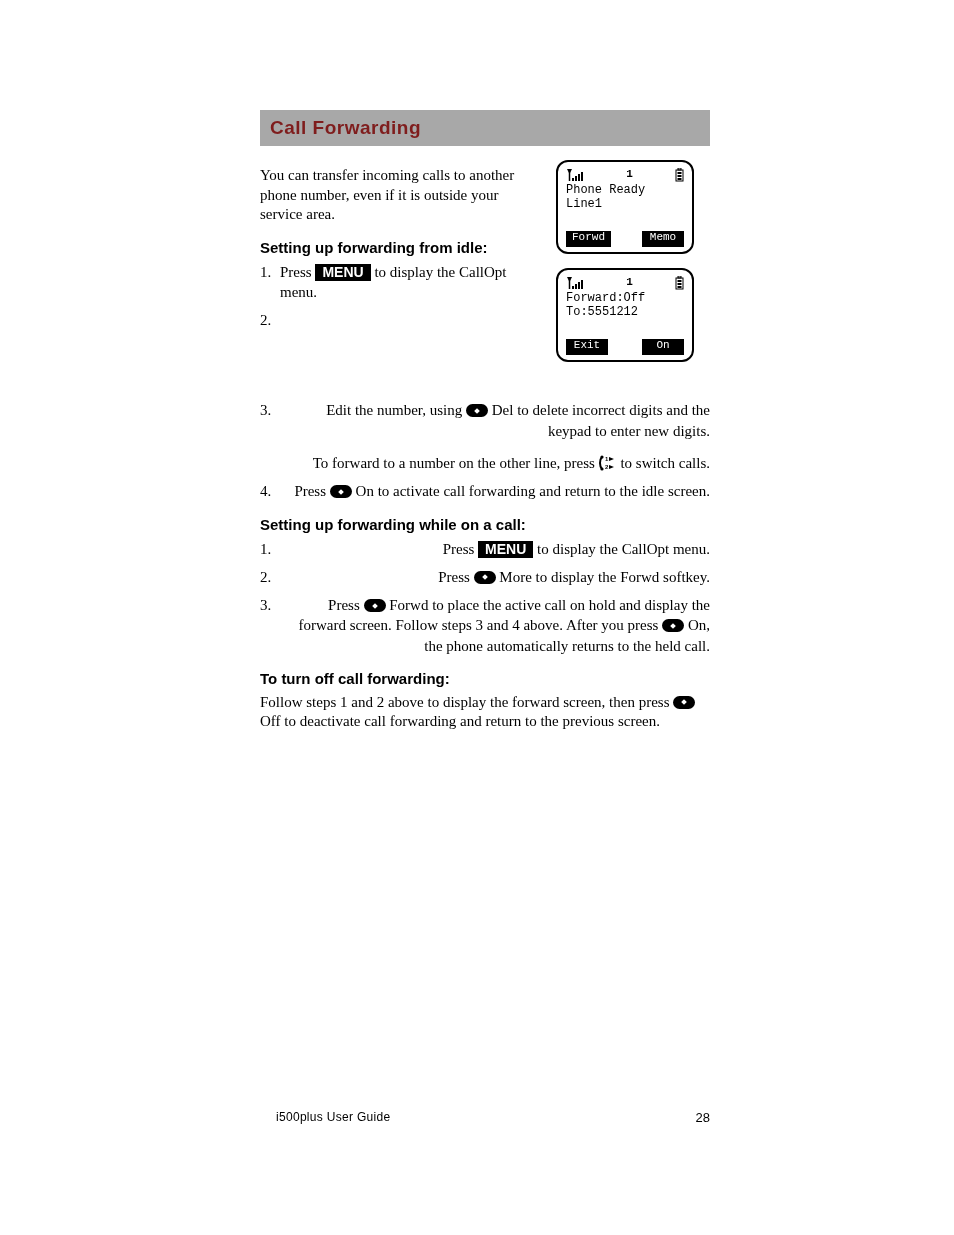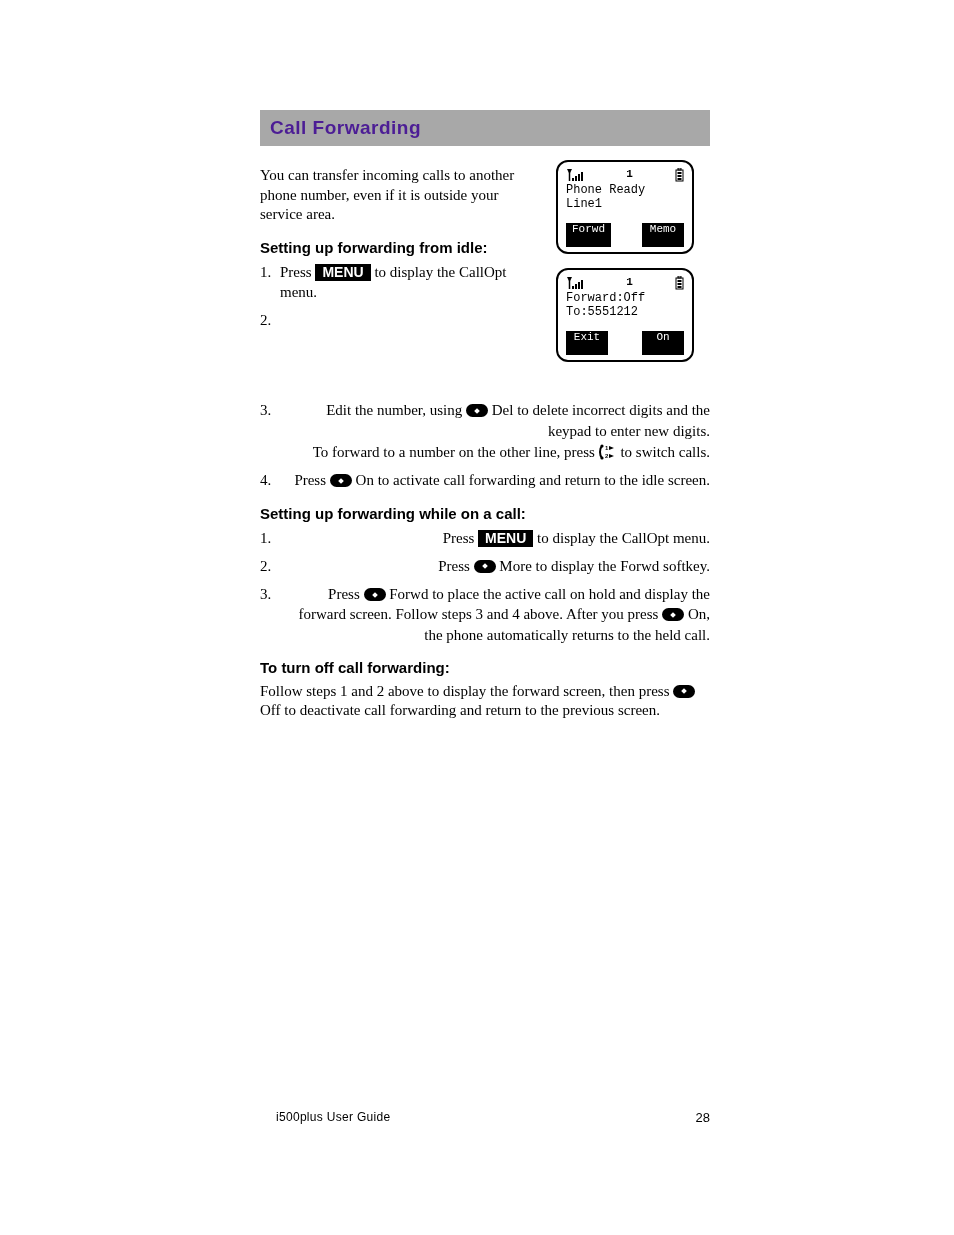--- a/index.html
+++ b/index.html
@@ -18,21 +18,21 @@
     top: 110px;
     width: 450px;
   }
   .title-bar {
     position: absolute;
     left: 0;
     top: 0;
     width: 450px;
     height: 36px;
     background: #a8a8a8;
-    color: #4c1d95;
+    color: #7f1d1d;
     font-family: Arial, Helvetica, sans-serif;
     font-size: 19px;
     font-weight: bold;
     line-height: 36px;
     padding-left: 10px;
     letter-spacing: 0.5px;
   }
   .content {
     position: absolute;
     top: 56px;
@@ -66,21 +66,21 @@
     width: 20px;
     flex: 0 0 20px;
     font-size: 15px;
   }
   ol.steps > li .body {
     flex: 1;
     font-size: 15px;
     max-width: 260px;
   }
   ol.steps.fullwidth > li .body { max-width: none; text-align: right; }
-  ol.steps > li .body .sub { display:block; margin-top:1px; }
+  ol.steps > li .body .sub { display:block; margin-top:12px; }
   .pill {
     display: inline-block;
     background: #000;
     color: #fff;
     font-family: Arial, Helvetica, sans-serif;
     font-size: 14px;
     font-weight: bold;
     border-radius: 0;
     padding: 1px 7px 2px;
     line-height: 1;
@@ -142,21 +142,21 @@
     bottom: 5px; left: 8px; right: 8px;
     display: flex;
     justify-content: space-between;
   }
   .lcd .sk {
     background: #000;
     color: #fff;
     font-family: "Courier New", monospace;
     font-size: 11px;
     padding: 0 6px;
-    height: 24px;
+    height: 16px;
     line-height: 13px;
     min-width: 42px;
     text-align: center;
   }
   #lcd1 { left: 296px; top: 50px; }
   #lcd2 { left: 296px; top: 158px; }
 
   .page-num {
     position: absolute;
     right: 0;

